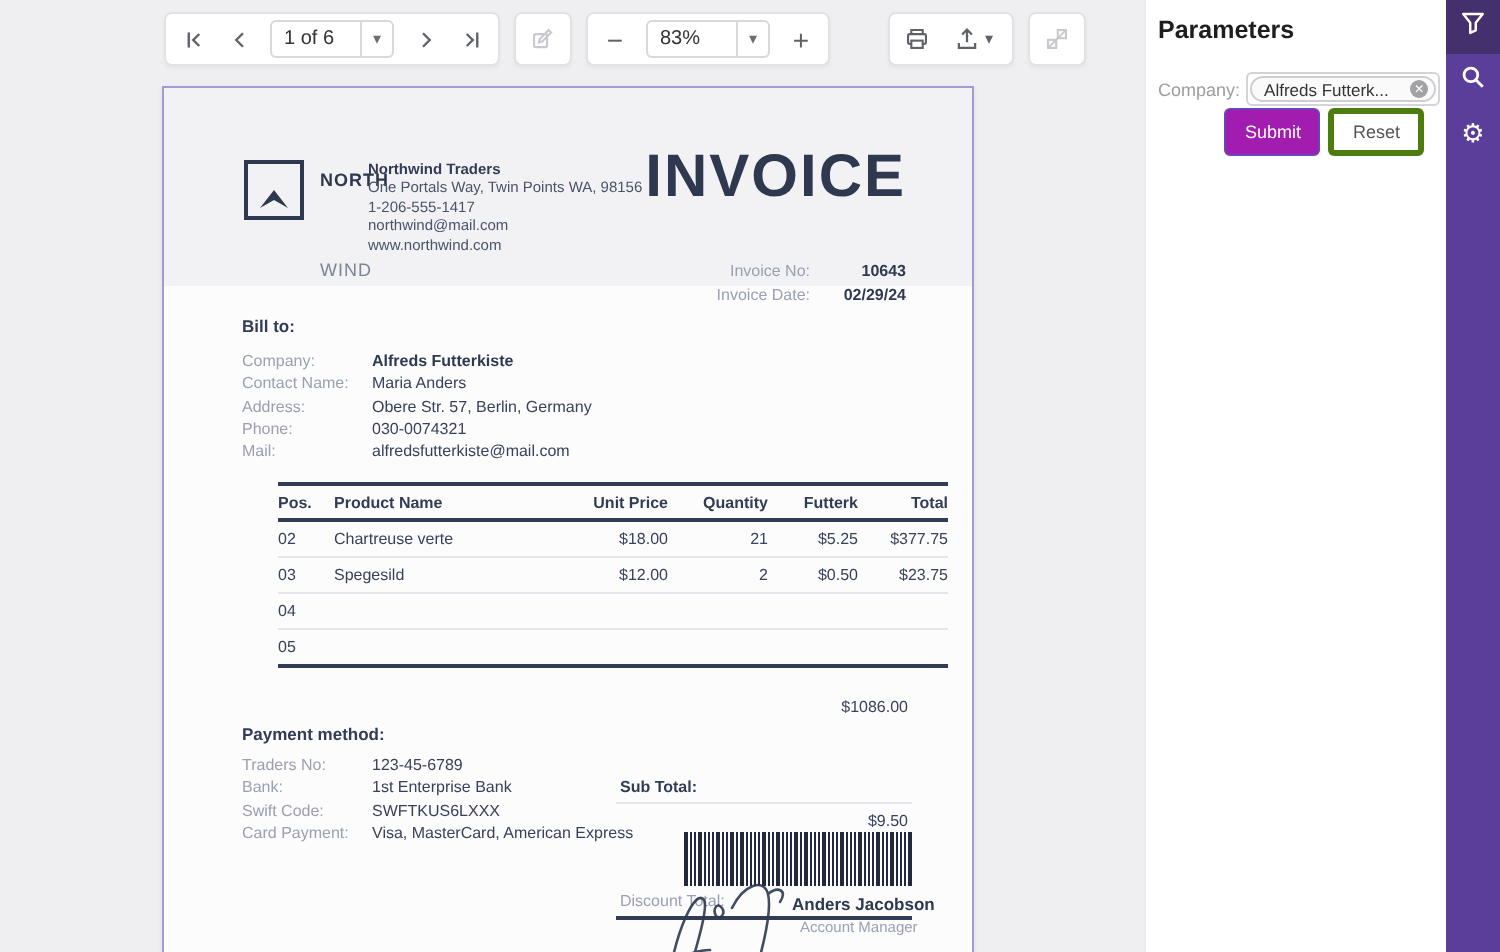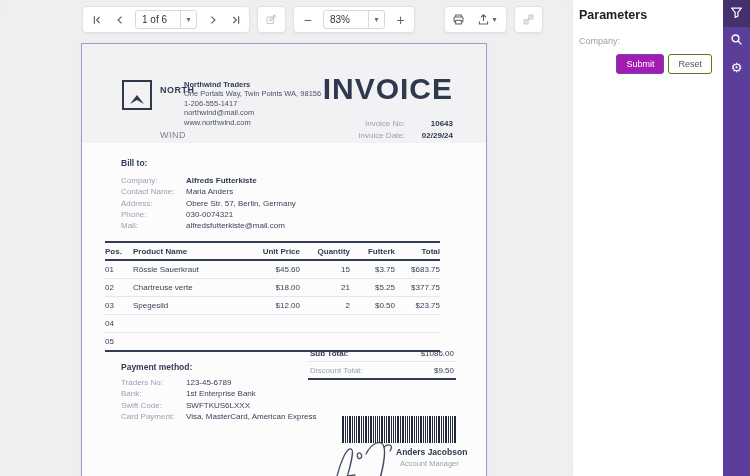--- a/index.html
+++ b/index.html
@@ -40,44 +40,44 @@
   .logo-box svg { display:block; margin-bottom:4px; }
   .logo-text { position:absolute; left:78px; top:42px; line-height:9px; }
   .logo-text .l1 { font-size:9px; font-weight:bold; color:#2e3950; letter-spacing:.5px; }
   .logo-text .l2 { font-size:9px; color:#7d8496; letter-spacing:.5px;margin-top:36px; }
 
   .seller { position:absolute; left:102px; top:36px; font-size:7.5px; line-height:9.4px; color:#4a5368; }
   .seller .name { font-weight:bold; color:#333c55; }
 
   .inv-title { position:absolute; right:33px; top:28px; font-size:30px; font-weight:bold;
                color:#2e3950; letter-spacing:1px; }
-  .inv-meta { position:absolute; right:33px; top:74px; }
+  .inv-meta { position:absolute; right:33px; top:86px; }
   .meta-row { display:flex; justify-content:flex-end; font-size:8px; line-height:12px; }
   .meta-row .k { color:#9aa0b2; }
   .meta-row .v { width:48px; text-align:right; font-weight:bold; color:#2e3950; }
 
   .billto-h { position:absolute; left:39px; top:114px; font-size:8.5px; font-weight:bold; color:#333c55; }
   .billto { position:absolute; left:39px; top:131px; }
   .kv { display:flex; font-size:8px; line-height:11.3px; }
   .kv .k { width:65px; color:#9aa0b2; }
   .kv .v { color:#39425a; }
   .kv .v.b { font-weight:bold; color:#2e3950; }
 
-  .itable { position:absolute; left:23px; top:197px; width:335px;
+  .itable { position:absolute; left:57px; top:197px; width:335px;
             border-collapse:collapse; table-layout:fixed; font-size:8px; }
   .itable th { border-top:2px solid #333c55; border-bottom:2px solid #333c55;
                color:#333c55; font-weight:bold; text-align:right; padding:4px 0 3px; }
   .itable th.l, .itable td.l { text-align:left; }
   .itable td { border-bottom:1px solid #e4e6eb; padding:4px 0; height:8px;
                color:#39425a; text-align:right; }
   .itable tbody tr:last-child td { border-bottom:2px solid #333c55; }
 
   .totals { position:absolute; left:226px; top:301px; width:148px; }
   .totrow { display:flex; justify-content:space-between; font-size:8px; padding:3.5px 2px; }
-  .totrow .k { font-weight:bold; color:#333c55; }
+  .totrow .k { font-weight:bold; color:#333c55;margin-top:40px; }
   .totrow .v { color:#39425a; }
   .totrow.sub { border-bottom:1px solid #e4e6eb; }
   .totrow.disc { border-bottom:2px solid #333c55; }
   .totrow.disc .k { font-weight:normal; color:#9aa0b2; }
   .totrow.grand { border-bottom:2px solid #333c55; }
   .totrow.grand .v { font-weight:bold; color:#2e3950; }
 
   .pay-h { position:absolute; left:39px; top:318px; font-size:8.5px; font-weight:bold; color:#333c55; }
   .payment { position:absolute; left:39px; top:333px; }
 
@@ -99,21 +99,21 @@
              background:#fff; display:flex; align-items:center; padding:1px; }
   .chip { flex:1; display:flex; align-items:center; justify-content:space-between;
           border:1px solid #cfcfd3; border-radius:8px; height:13px; padding:0 3px 0 6px;
           background:#fafafa; font-size:8.5px; color:#333; white-space:nowrap; overflow:hidden; }
   .chip-x { width:9px; height:9px; border-radius:50%; background:#a2a2a6; color:#fff;
             font-size:8px; line-height:9px; text-align:center; cursor:pointer; flex:0 0 auto; }
   .p-actions { position:absolute; top:54px; right:11px; display:flex; gap:4px; }
   .btn { font-size:9px; border-radius:3px; padding:4px 9px; cursor:pointer;
          font-family:"Liberation Sans", sans-serif; }
   .btn-submit { background:#a21caf; color:#fff; border:1px solid #6a43bd; }
-  .btn-reset { background:#fff; color:#555; border:1px solid #4d7c0f; }
+  .btn-reset { background:#fff; color:#555; border:3px solid #4d7c0f; }
 
   
   .side { position:absolute; right:0; top:0; width:27px; height:476px; background:#5b3e99; }
   .side-item { height:27px; display:flex; align-items:center; justify-content:center;
                color:#fff; cursor:pointer; }
   .side-item.active { background:#44306c; }
   .gear-glyph { font-size:13px; line-height:13px; font-family:"DejaVu Sans", sans-serif; }
 </style>
 </head>
 <body>
@@ -284,28 +284,20 @@
             <th class="l">Pos.</th>
             <th class="l">Product Name</th>
             <th>Unit Price</th>
             <th>Quantity</th>
             <th>Futterk</th>
             <th>Total</th>
           </tr>
         </thead>
         <tbody>
           <tr>
-            <td class="l">01</td>
-            <td class="l">Rössle Sauerkraut</td>
-            <td>$45.60</td>
-            <td>15</td>
-            <td>$3.75</td>
-            <td>$683.75</td>
-          </tr>
-          <tr>
             <td class="l">02</td>
             <td class="l">Chartreuse verte</td>
             <td>$18.00</td>
             <td>21</td>
             <td>$5.25</td>
             <td>$377.75</td>
           </tr>
           <tr>
             <td class="l">03</td>
             <td class="l">Spegesild</td>
@@ -426,20 +418,26 @@
       </svg>
       <div class="sig-name">Anders Jacobson</div>
       <div class="sig-role">Account Manager</div>
     </div>
   </div>
 
   <div class="params">
     <div class="p-title">Parameters</div>
     <div class="p-row">
       <span class="p-label">Company:</span>
+      <div class="p-input">
+        <div class="chip">
+          <span>Alfreds Futterk...</span>
+          <span class="chip-x">×</span>
+        </div>
+      </div>
     </div>
     <div class="p-actions">
       <button class="btn btn-submit">Submit</button>
       <button class="btn btn-reset">Reset</button>
     </div>
   </div>
 
   <div class="side">
     <div class="side-item active">
       <span>

